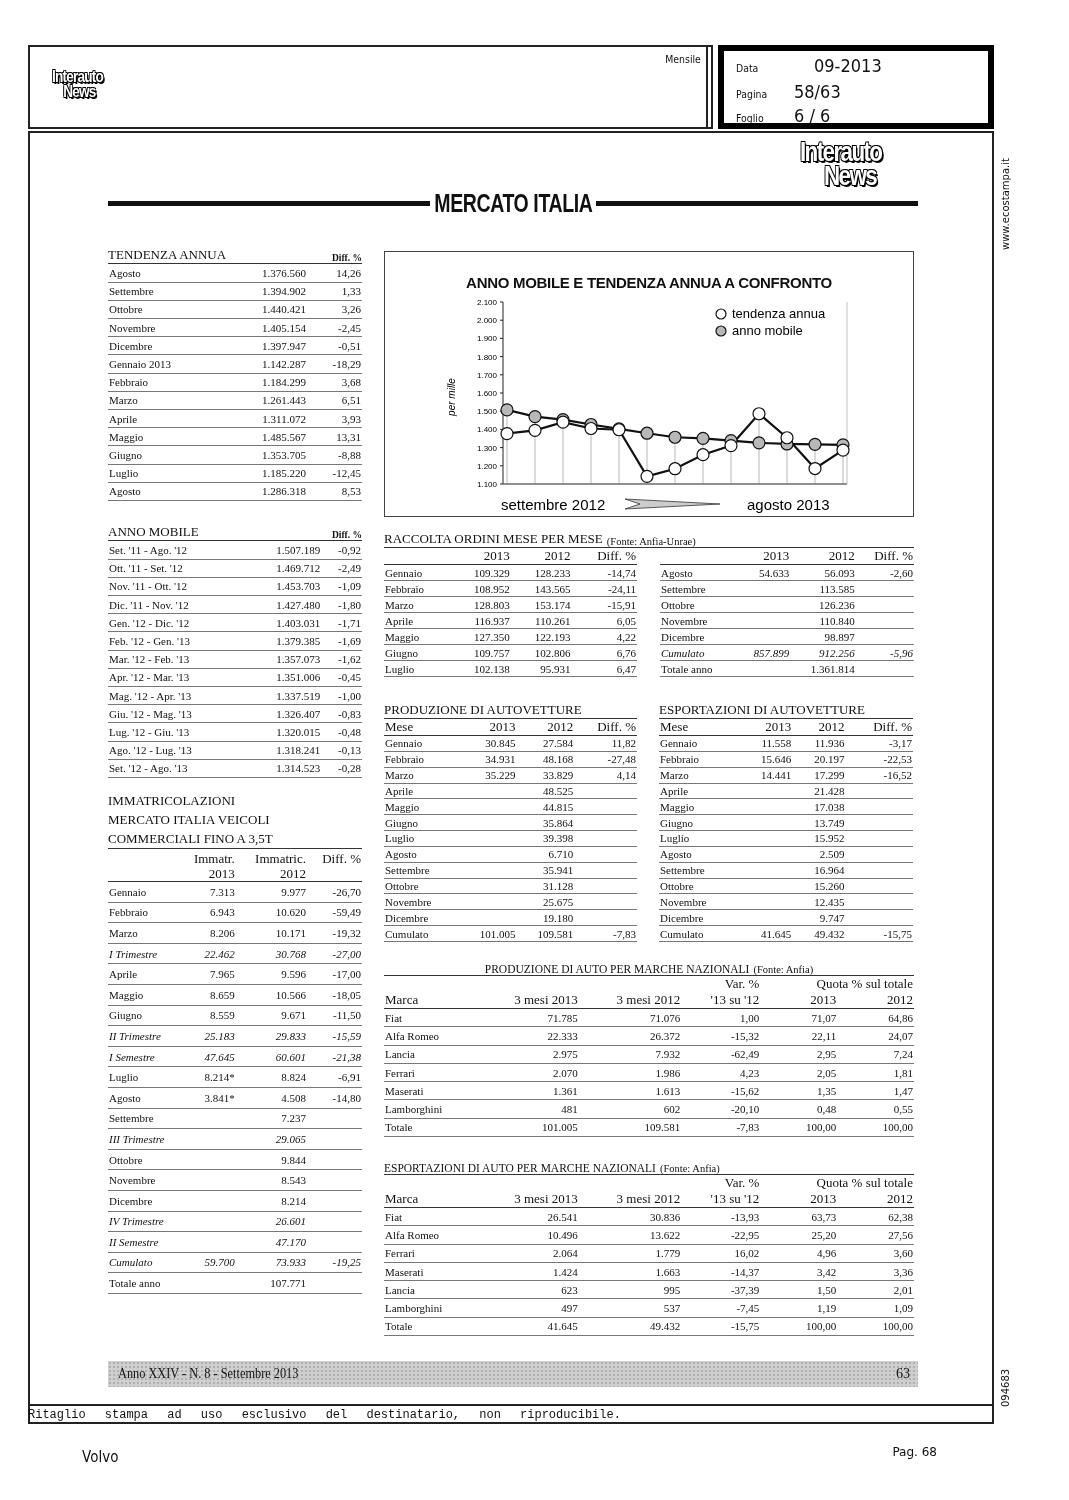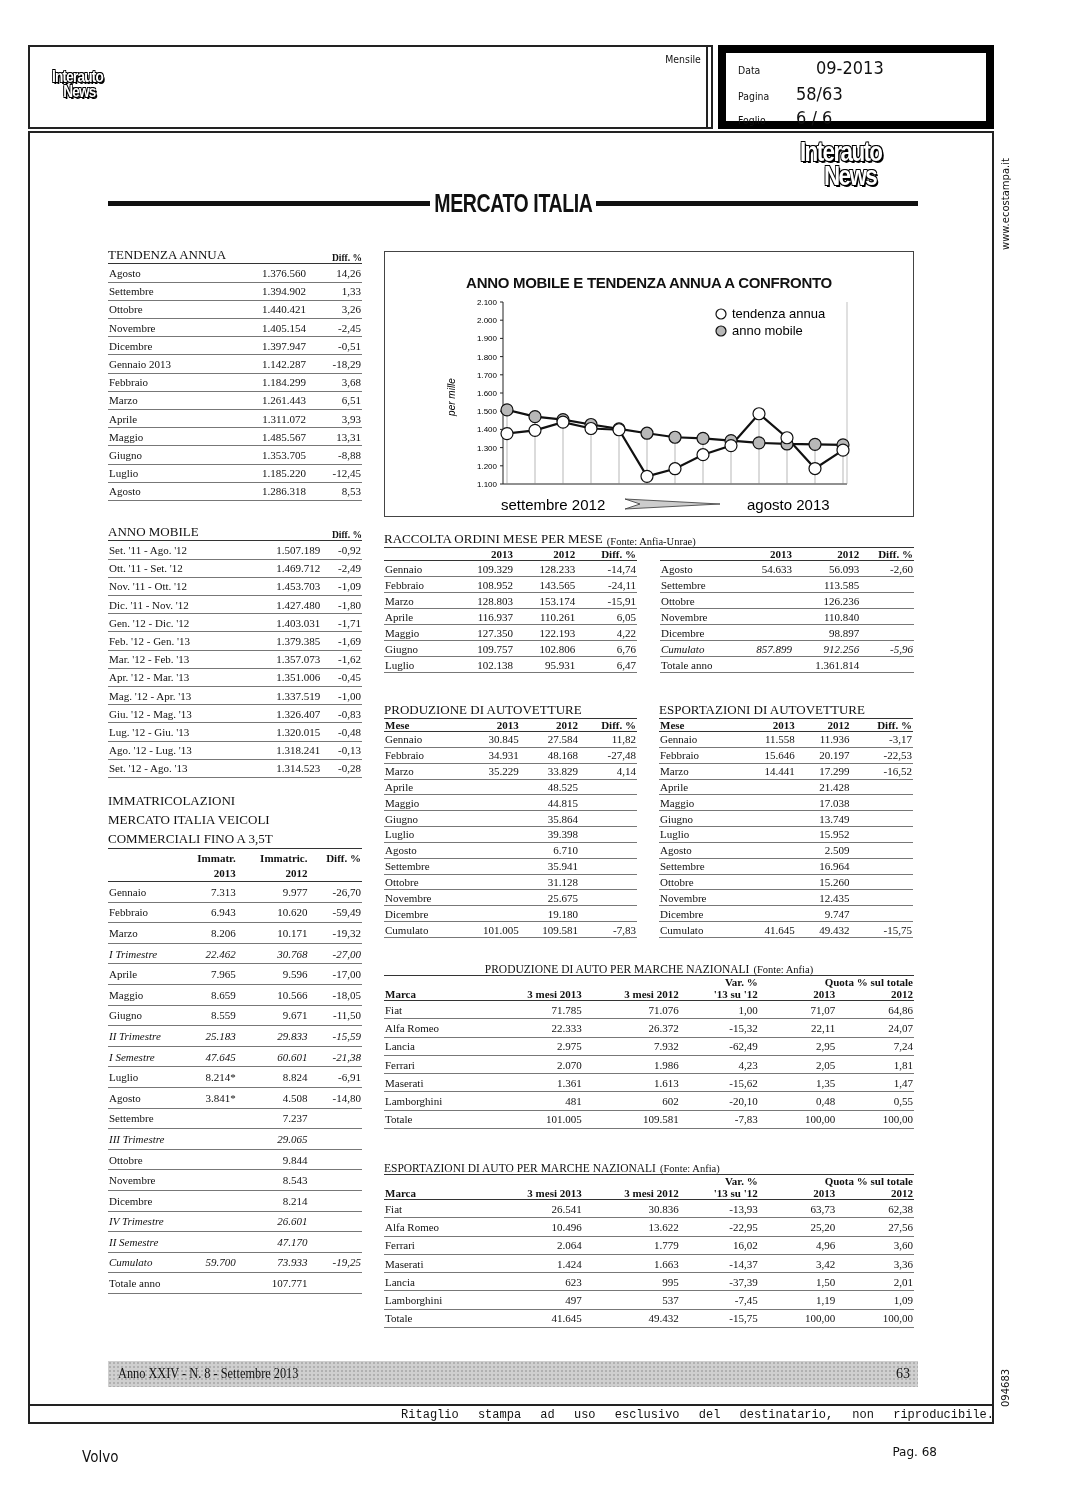--- a/index.html
+++ b/index.html
@@ -1,20 +1,20 @@
 <!DOCTYPE html>
 <html><head>
 <meta charset="utf-8">
 <style>
   * { box-sizing: border-box; margin: 0; padding: 0; }
   html, body { width: 1069px; height: 1500px; background: #fff; }
   body { position: relative; font-family: "Liberation Serif", serif; color: #111; overflow: hidden; }
 
   .hdr-left { position: absolute; left: 28px; top: 45px; width: 685px; height: 84px; border: 2px solid #222; }
-  .hdr-right { position: absolute; left: 718px; top: 45px; width: 276px; height: 84px; border: 8px solid #000000; }
+  .hdr-right { position: absolute; left: 718px; top: 45px; width: 276px; height: 84px; border: 6px solid #000000; }
   .hdr-left::after { content: ""; position: absolute; right: 3px; top: -2px; bottom: -2px; border-right: 2px solid #222; }
   .mensile { position: absolute; right: 10px; top: 6px; font-family: "DejaVu Sans", sans-serif; font-size: 11px; transform: scaleX(0.85); transform-origin: right; }
   .logo-small { position: absolute; left: 22px; top: 22px; font-family: "Liberation Sans", sans-serif; font-weight: bold; font-size: 17px; line-height: 15px; letter-spacing: -1px; color: #fff; text-shadow: 1px 1px 0 #000, -1px -1px 0 #000, 1px -1px 0 #000, -1px 1px 0 #000, 2px 2px 0 #000; transform: scaleX(0.8); transform-origin: left; }
   .logo-small span { display: block; }
   .logo-small .l2 { padding-left: 14px; }
   .meta-row { position: absolute; left: 12px; font-family: "DejaVu Sans", sans-serif; display: flex; align-items: baseline; }
   .meta-label { font-size: 11px; width: 58px; transform: scaleX(0.85); transform-origin: left; }
   .meta-val { font-size: 18px; transform: scaleX(0.9); transform-origin: left; }
   .r1 { top: 4px; } .r1 .meta-val { margin-left: 20px; }
   .r2 { top: 30px; } .r3 { top: 54px; }
@@ -28,21 +28,21 @@
   .logo-big { position: absolute; left: 800px; top: 140px; font-family: "Liberation Sans", sans-serif; font-weight: bold; font-size: 28px; line-height: 24px; letter-spacing: -2px; color: #fff; text-shadow: 1px 1px 0 #000, -1px -1px 0 #000, 1px -1px 0 #000, -1px 1px 0 #000, 2px 2px 0 #000; transform: scaleX(0.8); transform-origin: left; }
   .logo-big span { display: block; }
   .logo-big .l2 { padding-left: 30px; }
 
   .section-title { position: absolute; left: 108px; top: 188px; width: 810px; height: 30px; display: flex; align-items: center; }
   .section-title .bar { flex: 1; height: 5px; background: #111; }
   .section-title .txt { font-family: "Liberation Sans", sans-serif; font-weight: bold; font-size: 25px; padding: 0 12px; transform: scaleX(0.78); letter-spacing: -0.5px; white-space: nowrap; margin: 0 -30px; }
 
   table { border-collapse: collapse; font-size: 11px; }
   td, th { padding: 0 1px; white-space: nowrap; }
-  th { font-weight: bold; font-size: 11px; }
+  th { font-weight: normal; font-size: 13px; }
   .num { text-align: right; }
   tr.ln td { border-bottom: 1px solid #777; }
   tr.hd th { border-bottom: 1px solid #333; }
   .bold td { font-weight: normal; }
   .ital td { font-style: italic; }
   .tblock { position: absolute; }
   .ttl { font-size: 13px; border-bottom: 1px solid #333; display: flex; justify-content: space-between; align-items: flex-end; }
   .ttl .diff { font-weight: bold; font-size: 9.5px; }
   .ttl .src { font-size: 10.5px; }
 
@@ -65,21 +65,21 @@
   #racc td { height: 16px; }
   #prod { left: 384px; top: 702px; width: 253px; }
   #esp { left: 659px; top: 702px; width: 254px; }
   #prod td, #esp td { height: 15.85px; }
   #pmarche { left: 384px; top: 963px; width: 530px; }
   #emarche { left: 384px; top: 1162px; width: 530px; }
   #pmarche td, #emarche td { height: 18.3px; }
 
   .footer-band { position: absolute; left: 108px; top: 1361px; width: 810px; height: 26px; background: #cfcfcf; background-image: radial-gradient(#b0b0b0 1px, transparent 1px); background-size: 4px 4px; display: flex; justify-content: space-between; align-items: center; padding: 0 8px 0 10px; font-size: 14px; }
   .footer-band .anno { transform: scaleX(0.88); transform-origin: left; }
-  .disclaimer { position: absolute; left: 28px; top: 1404px; width: 966px; height: 15px; border-top: 2px solid #222; text-align: right; font-family: "Liberation Mono", monospace; font-size: 12px; word-spacing: 12px; line-height: 18px; }
+  .disclaimer { position: absolute; left: 28px; top: 1404px; width: 966px; height: 15px; border-top: 2px solid #222; text-align: left; font-family: "Liberation Mono", monospace; font-size: 12px; word-spacing: 12px; line-height: 18px; }
   .volvo { position: absolute; left: 82px; top: 1448px; font-family: "DejaVu Sans", sans-serif; font-size: 15px; transform: scaleX(0.9); transform-origin: left; }
   .pag { position: absolute; right: 132px; top: 1445px; font-family: "DejaVu Sans", sans-serif; font-size: 12px; }
 </style>
 </head>
 <body>
 
 <div class="hdr-left">
   <div class="logo-small">
     <span>Interauto</span>
     <span class="l2">News</span>

